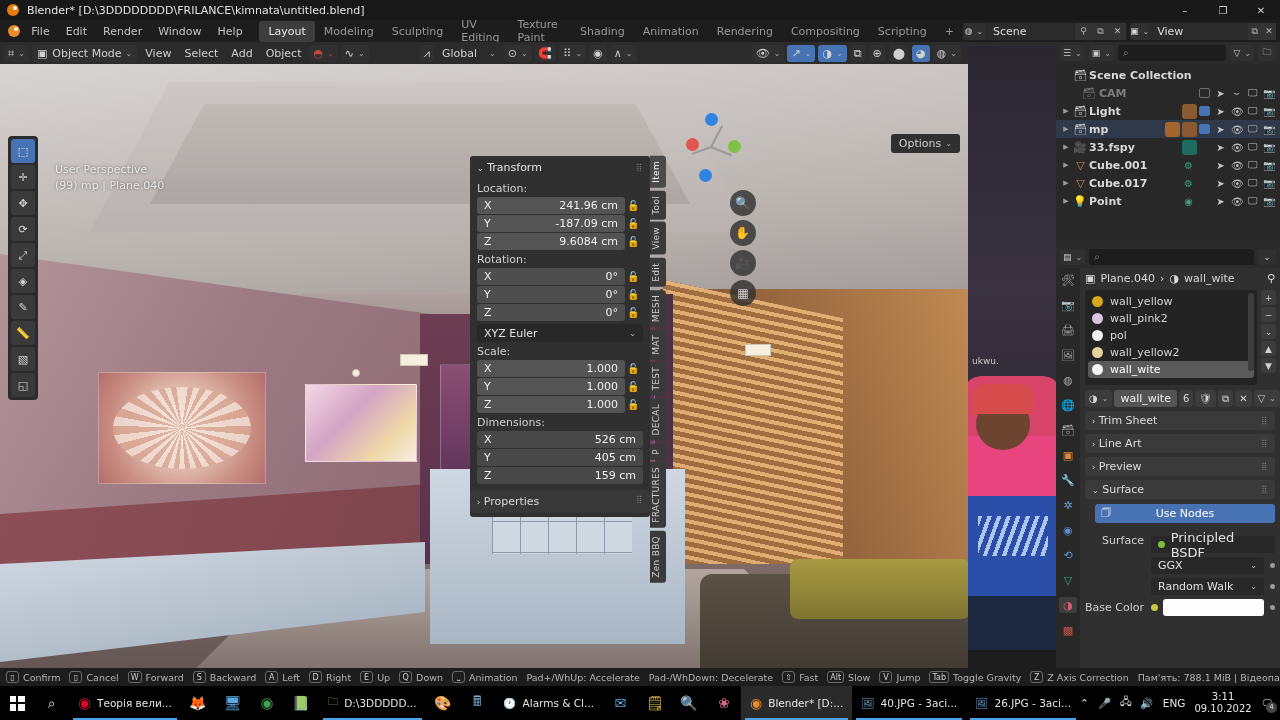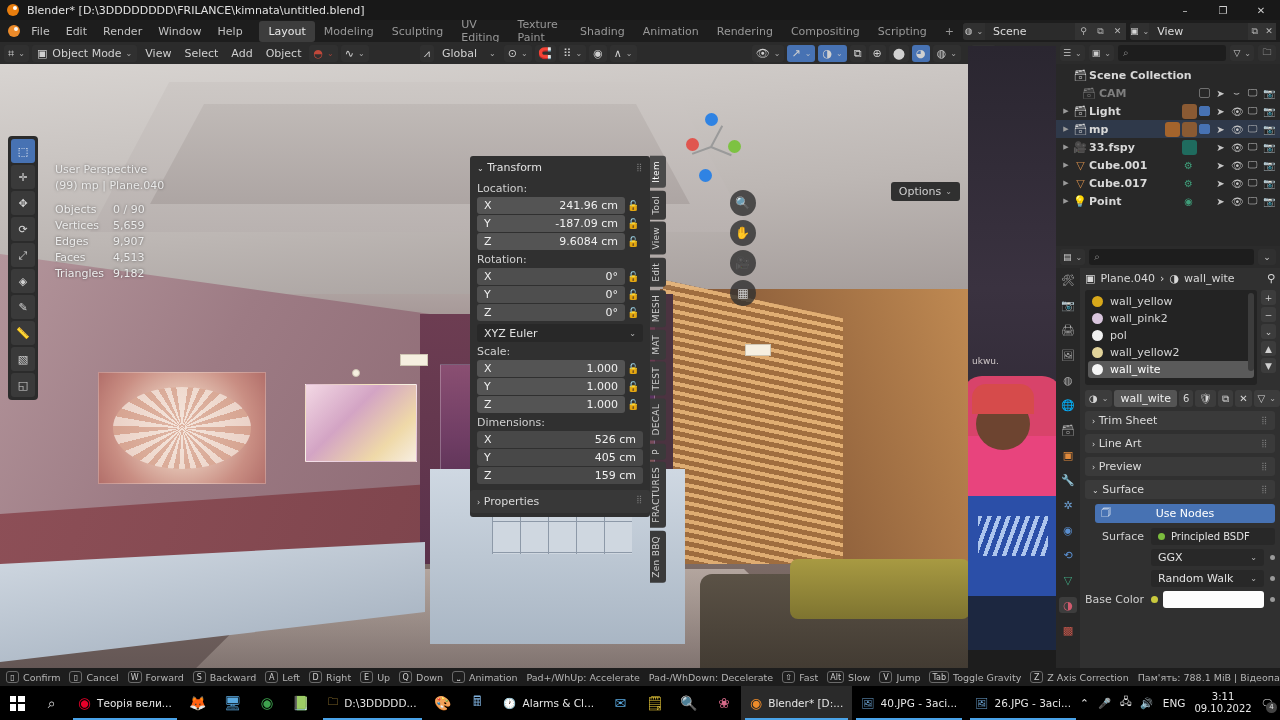--- a/index.html
+++ b/index.html
@@ -112,21 +112,21 @@
   .ls3{ left:352px; top:305px; width:8px; height:8px; border-radius:50%; }
   .ls4{ left:522px; top:294px; width:8px; height:8px; border-radius:50%; }
   .darkcol{ position:absolute; left:655px; top:230px; width:18px; height:330px; background:#4b3340;}
 
   .vp-stats{ position:absolute; left:55px; top:98px; font-size:11px; color:#e9e9e9;
      text-shadow:0 0 3px rgba(0,0,0,.55); line-height:16px;}
   .vp-stats table{ border-collapse:collapse; margin-top:8px; }
   .vp-stats td{ font-size:11px; padding:0 0 0 0; color:#ececec;}
   .vp-stats td.k{ width:58px; }
   .vp-opts{ position:absolute; right:8px; top:70px; background:#303030; border-radius:3px;
-     padding:3px 8px; font-size:11px; color:#d0d0d0; display:flex; align-items:center;margin-top:48px;}
+     padding:3px 8px; font-size:11px; color:#d0d0d0; display:flex; align-items:center;}
 
   .gizmo{ position:absolute; right:226px; top:52px; width:62px; height:62px; }
   .gz-dot{ position:absolute; width:13px; height:13px; border-radius:50%; }
   .gz-axis{ position:absolute; background:#9a9a9a; height:2px; transform-origin:left center;}
   .vp-tools{ position:absolute; right:212px; top:126px; display:flex; flex-direction:column; gap:4px;}
   .vp-tools .t{ width:26px;height:26px;border-radius:50%;background:#2f2f2fcc;
      display:flex;align-items:center;justify-content:center;font-size:12px;color:#cfcfcf;}
 
   .toolshelf{ position:absolute; left:8px; top:72px; width:30px; background:#2b2b2b;
      border-radius:4px; padding:3px; display:flex; flex-direction:column; gap:2px;}
@@ -221,21 +221,21 @@
      justify-content:center; font-size:10px; color:#d5d5d5; padding:0 4px;}
   .matfoot .fname{ flex:1; background:#545454; height:17px; border-radius:3px; display:flex;
      align-items:center; padding:0 6px; font-size:11px; color:#f0f0f0;}
   .panelrow{ display:flex; align-items:center; justify-content:space-between; height:19px;
      background:#3a3a3a; border-radius:3px; margin-top:4px; padding:0 7px; font-size:11px; color:#dcdcdc;}
   .usenodes{ background:#4772b3; color:#fff; height:19px; border-radius:3px; display:flex;
      align-items:center; justify-content:center; font-size:11px; margin:5px 0 5px 10px; position:relative;}
   .prow{ display:flex; align-items:center; margin-top:4px; font-size:11px; color:#cfcfcf;}
   .prow .plab{ width:66px; text-align:right; padding-right:7px;}
   .prow .pval{ flex:1; background:#282828; border-radius:3px; height:17px; display:flex;
-     align-items:center; padding:0 7px; font-size:10px; color:#e2e2e2; gap:6px;}
+     align-items:center; padding:0 7px; font-size:13px; color:#e2e2e2; gap:6px;margin-top:8px;}
   .prow .pdot{ width:7px;height:7px;border-radius:50%;background:#7bbd3d;}
   .prow .pdot.y{ background:#c9c93d;}
   .prow .pdrop{ flex:1; background:#282828; border-radius:3px; height:17px; display:flex;
      align-items:center; justify-content:space-between; padding:0 7px; font-size:11px; color:#e2e2e2;}
   .sockdot{ width:5px;height:5px;border-radius:50%;background:#9a9a9a; margin-left:6px;}
   .swatch{ flex:1; height:17px; background:#fdfdfd; border-radius:3px;}
 
   
   .statusbar{ position:absolute; left:0; top:668px; width:1280px; height:18px; background:#1d1d1d;
      display:flex; align-items:center; padding-left:6px; font-size:9.5px; color:#b4b4b4; gap:0;}
@@ -384,44 +384,20 @@
         <div class="tbtn">◈</div>
         <div class="tbtn">✎</div>
         <div class="tbtn">📏</div>
         <div class="tbtn">▧</div>
         <div class="tbtn">◱</div>
       </div>
 
       <div class="vp-stats">
         <div>User Perspective</div>
         <div>(99) mp | Plane.040</div>
-        <table>
-          <tbody>
-              <tr>
-                <td class="k">Objects</td>
-                <td>0 / 90</td>
-              </tr>
-          <tr>
-                <td class="k">Vertices</td>
-                <td>5,659</td>
-              </tr>
-          <tr>
-                <td class="k">Edges</td>
-                <td>9,907</td>
-              </tr>
-          <tr>
-                <td class="k">Faces</td>
-                <td>4,513</td>
-              </tr>
-          <tr>
-                <td class="k">Triangles</td>
-                <td>9,182</td>
-              </tr>
-        </tbody>
-          </table>
       </div>
 
       <div class="vp-opts">
         <span>Options</span>
         <span class="chev">⌄</span>
       </div>
 
       <div class="gizmo">
         <div class="gz-axis" style="left:31px;top:30px;width:24px;transform:rotate(-62deg);"></div>
         <div class="gz-axis" style="left:31px;top:30px;width:22px;transform:rotate(22deg);"></div>

